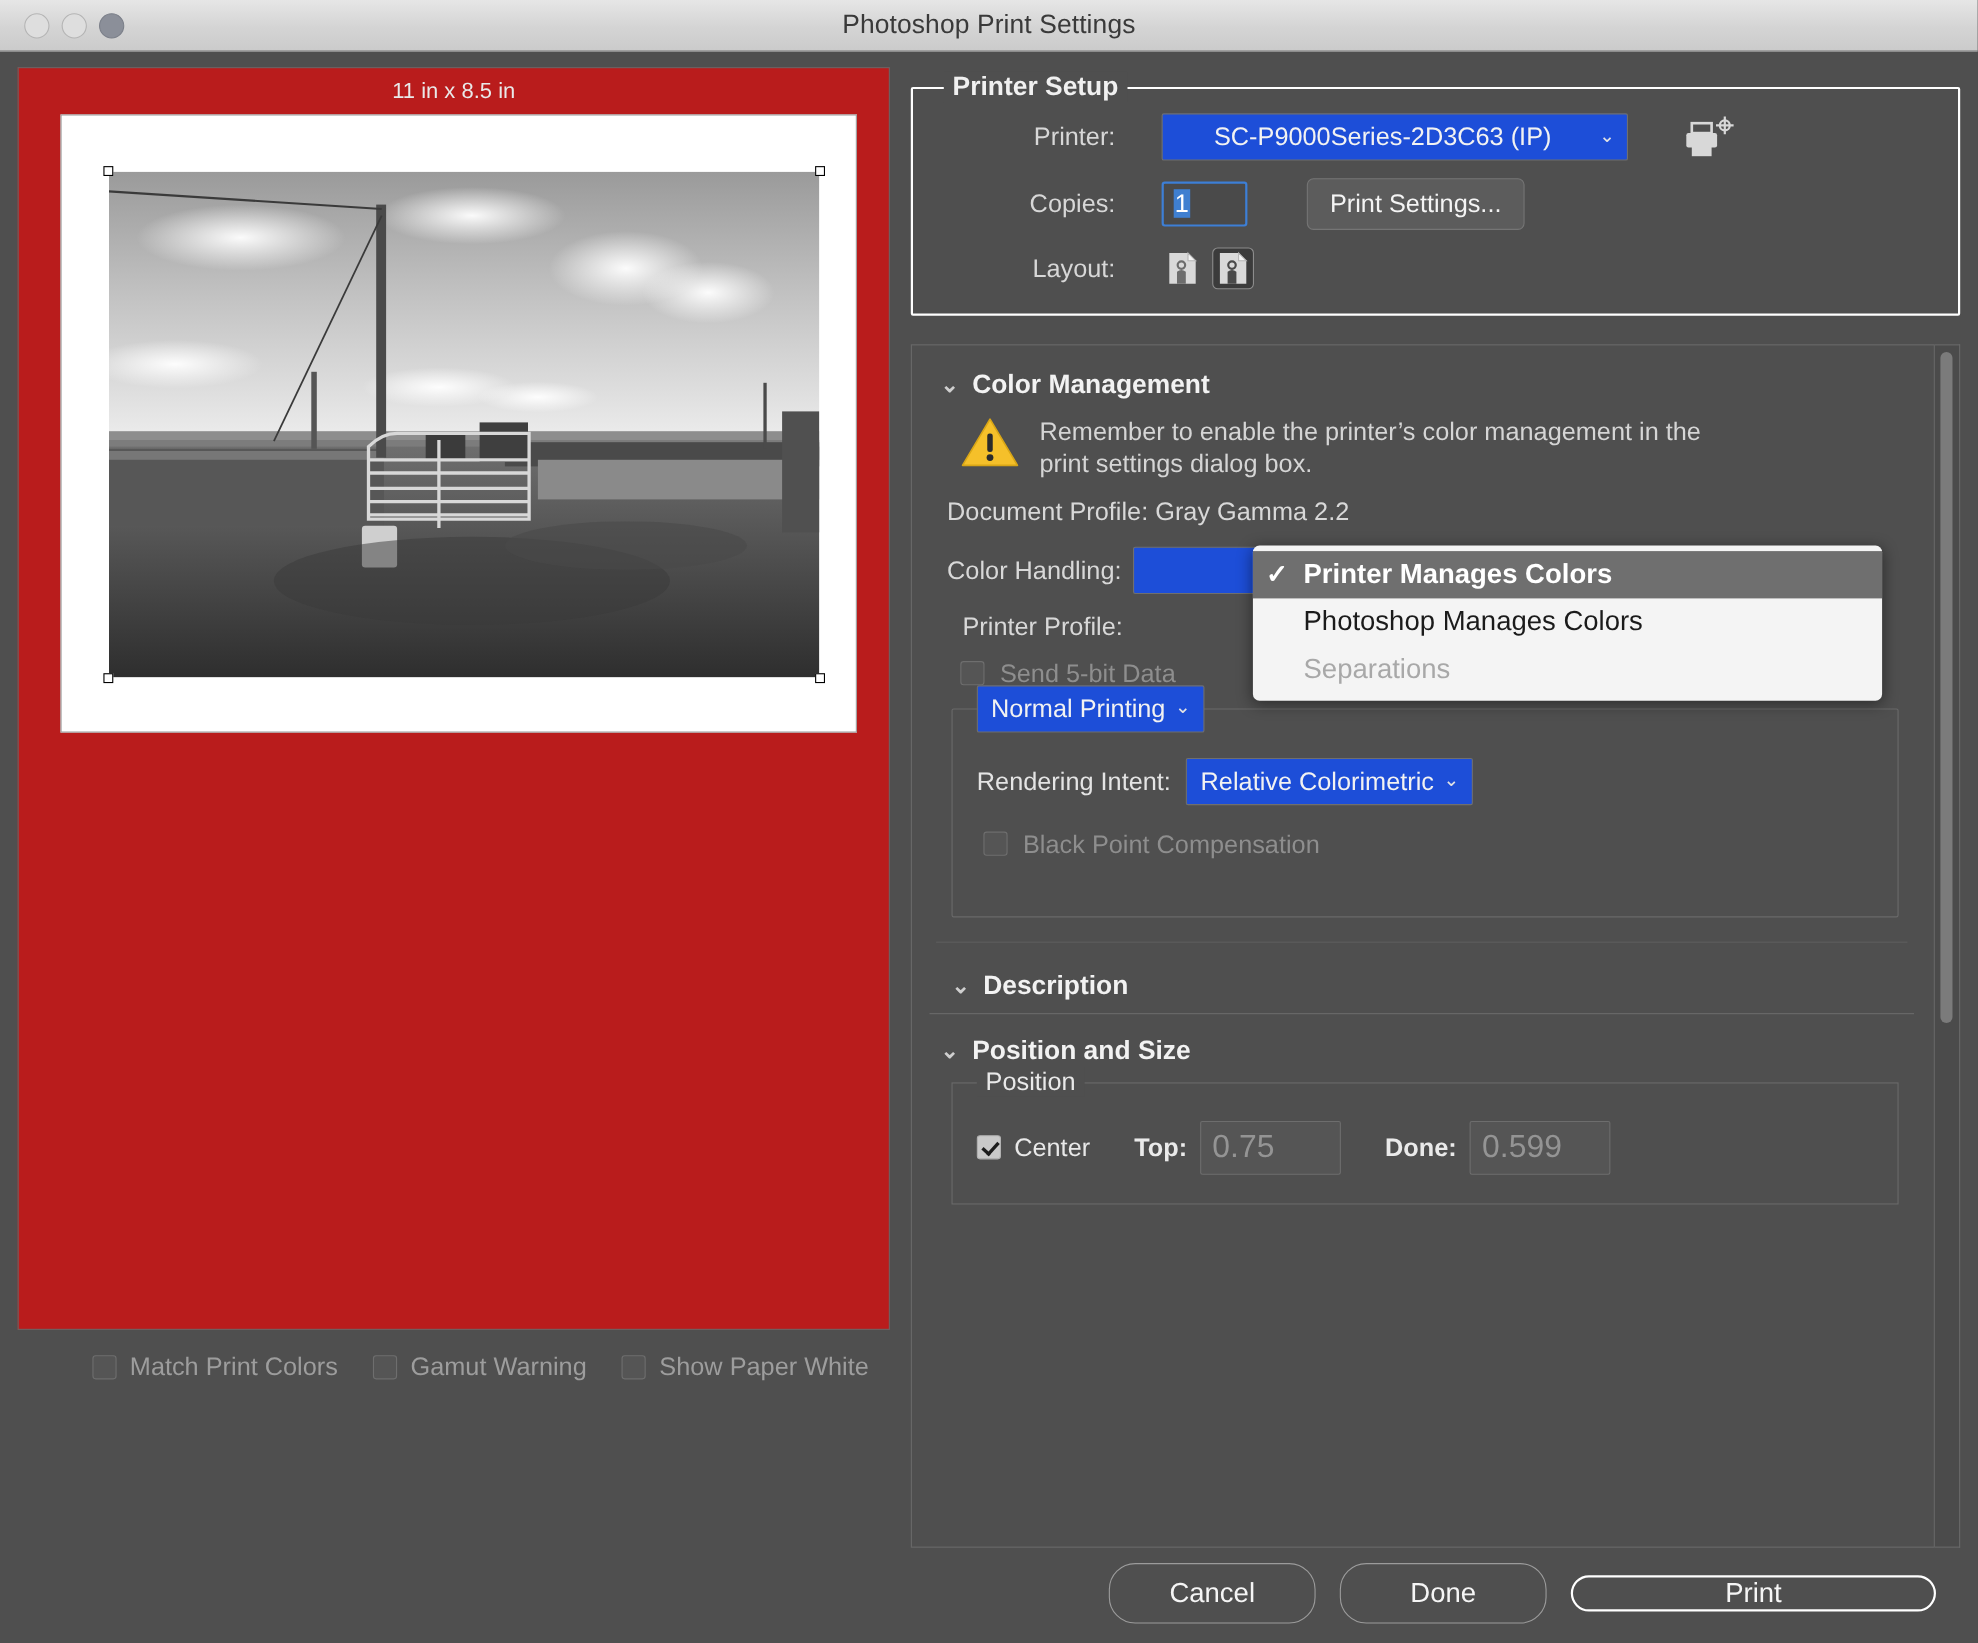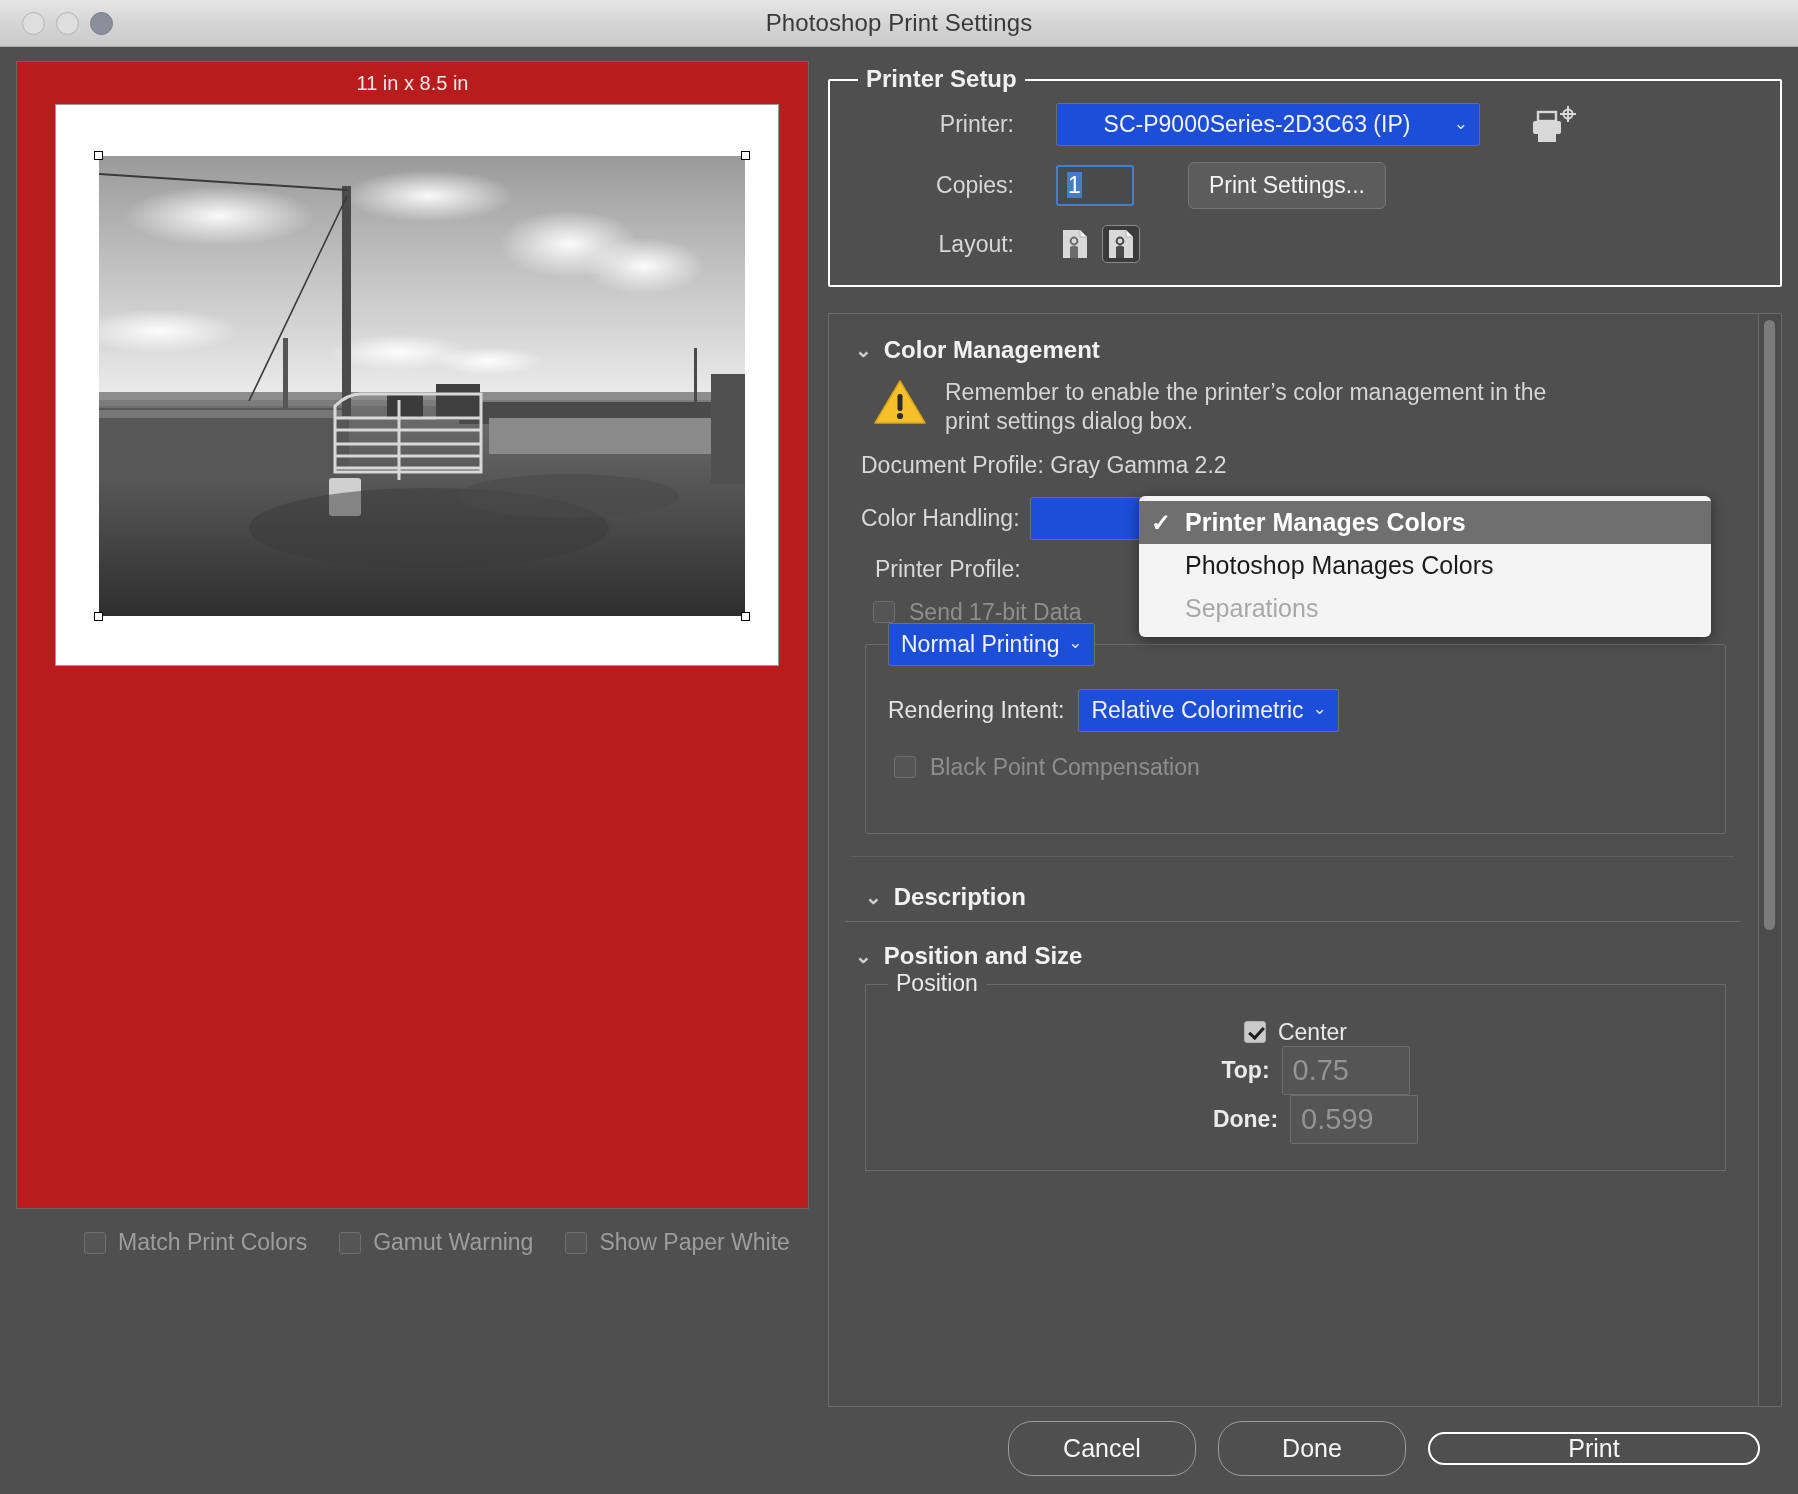--- a/index.html
+++ b/index.html
@@ -322,21 +322,21 @@
     margin: 8px 14px 0 20px;
     padding: 34px 22px 26px 22px;
     position: relative;
     box-sizing: border-box;
   }
   .ps-legend {
     position: absolute; top: -15px; left: 22px;
     background: #4f4f4f; padding: 0 8px;
     font-size: 23px; color: #e9e9e9;
   }
-  .ps-row { display: flex; align-items: center; gap: 0; flex-direction: column; }
+  .ps-row { display: flex; align-items: center; gap: 0; }
   .ps-center { display: flex; align-items: center; gap: 12px; font-size: 23px; }
   .ps-field { display: flex; align-items: center; margin-left: 40px; }
   .ps-field .lbl2 { font-size: 23px; color: #eaeaea; margin-right: 12px; font-weight: bold;}
   .ps-input {
     width: 128px;
     background: #555;
     border: 1px solid #6d6d6d;
     border-radius: 2px;
     padding: 7px 10px;
     font-size: 29px;
@@ -602,21 +602,21 @@
               <span class="chev">⌄</span>
             </span>
           </div>
 
           <div class="pp-row">
             <span class="ch-lbl">Printer Profile:</span>
           </div>
 
           <div class="sixteen-row">
             <span class="cbox disabled"></span>
-            <span class="disabled-txt">Send 17-bit Data</span>
+            <span class="disabled-txt">Send 5-bit Data</span>
           </div>
 
           <div class="fieldset">
             <span class="fieldset-legend select">
               <span>Normal Printing</span>
               <span class="chev">⌄</span>
             </span>
 
             <div class="ri-row">
               <span class="ri-lbl">Rendering Intent:</span>

